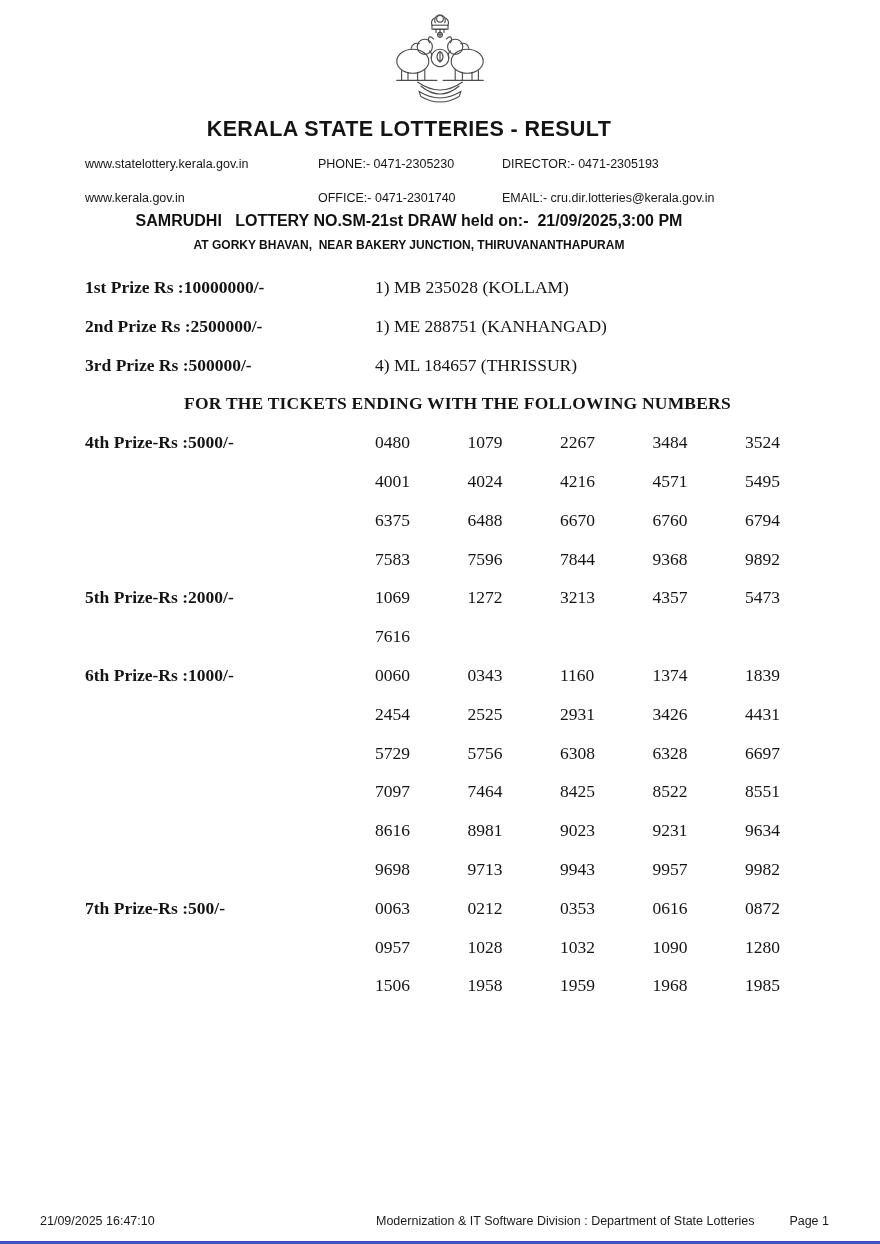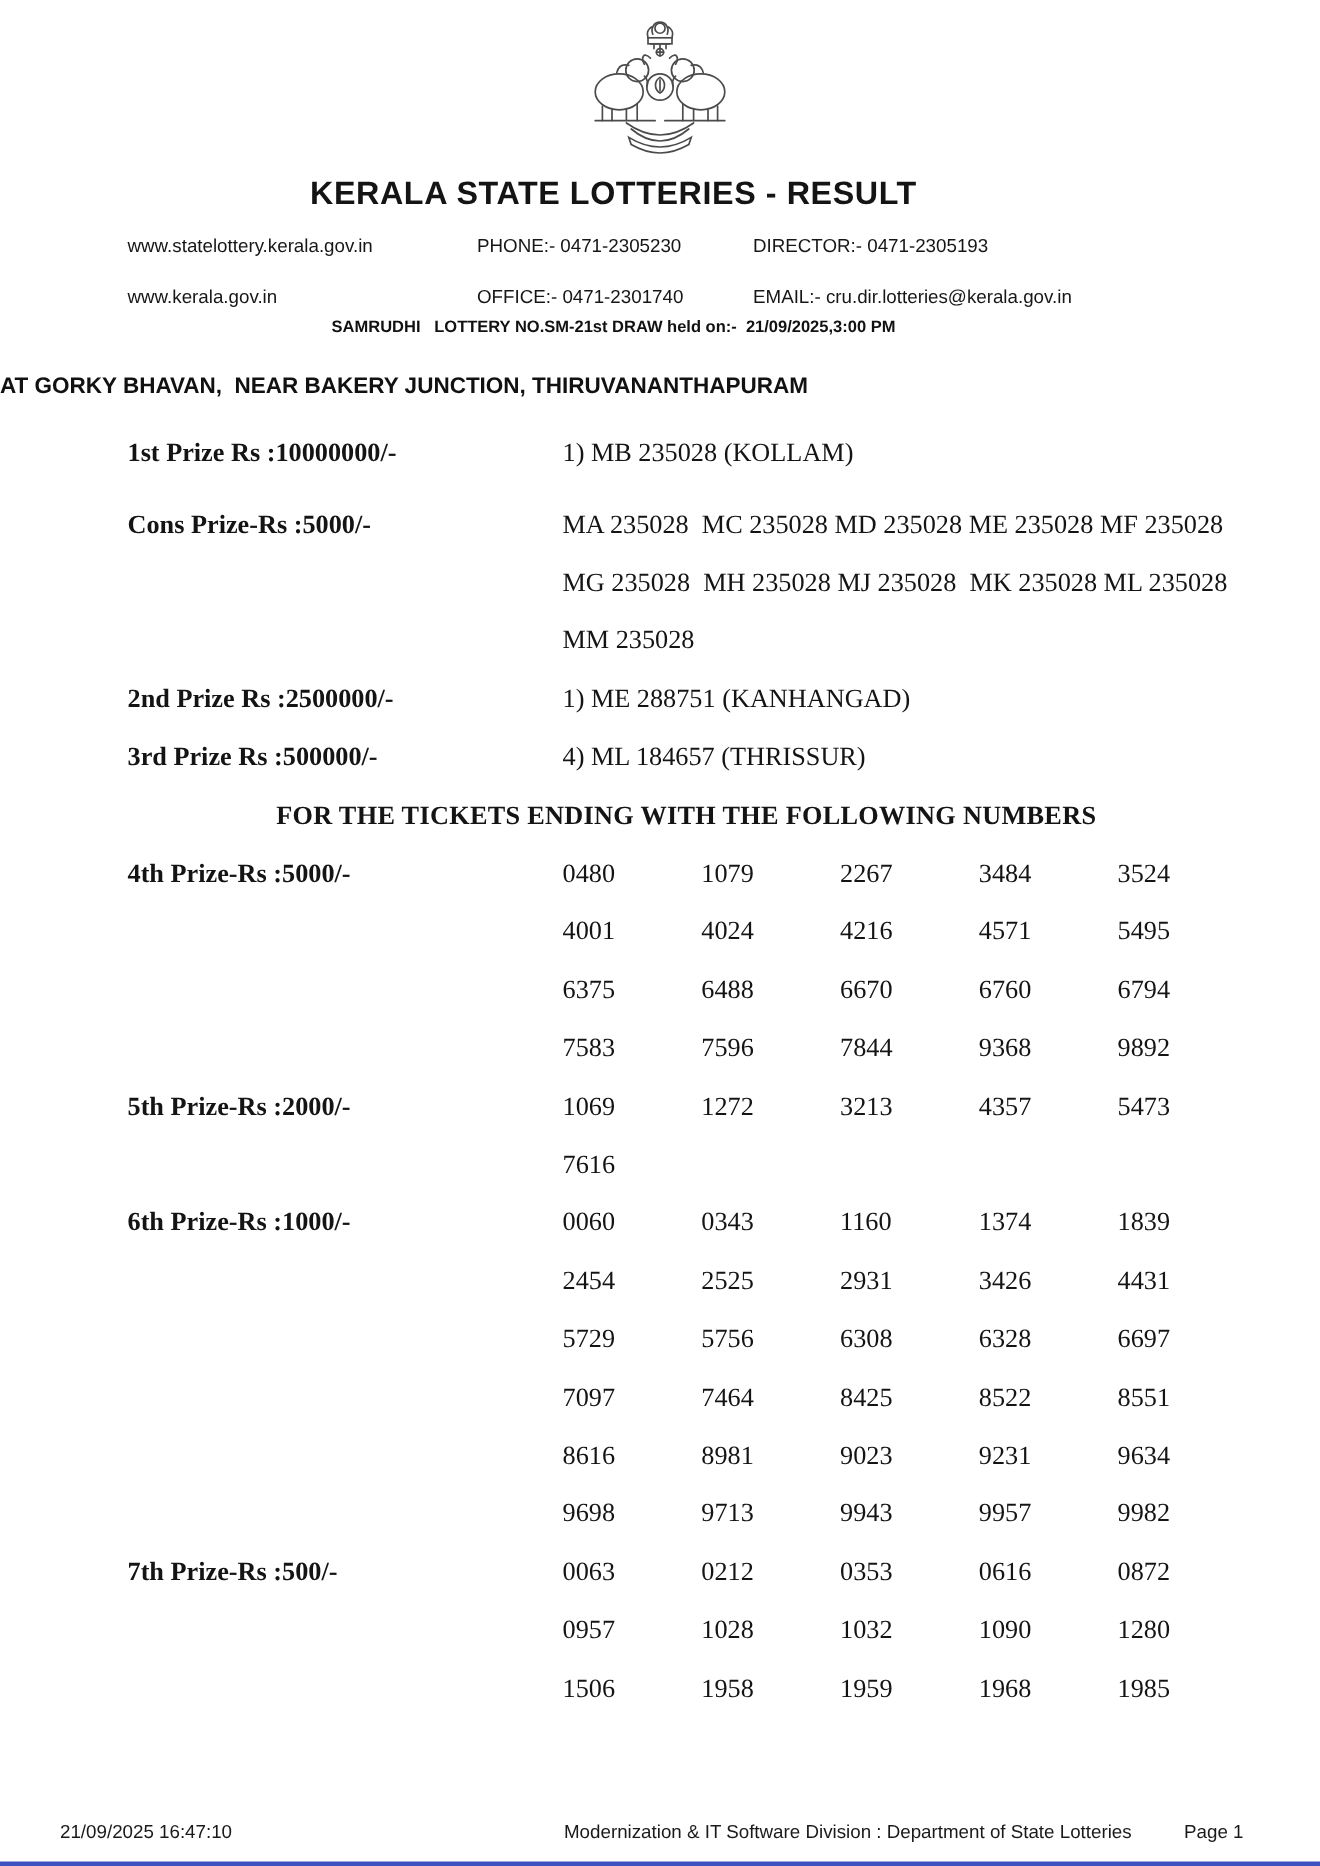--- a/index.html
+++ b/index.html
@@ -16,22 +16,22 @@
     margin-top:5px;text-align:center;font-weight:bold;font-size:21.5px;
     letter-spacing:.4px;color:#141414;
   }
   
   .contact{
     margin:15px 0 0 85px;display:grid;grid-template-columns:213px 164px auto;
     row-gap:7px;font-size:12.5px;color:#161616;gap:20px;
   }
   .contact div{white-space:pre;}
   
-  .draw-headline{margin-top:7px;text-align:center;font-weight:bold;font-size:11px;white-space:pre;}
-  .venue-line{margin-top:25px;text-align:left;font-weight:bold;font-size:15px;white-space:pre;}
+  .draw-headline{margin-top:7px;text-align:center;font-weight:bold;font-size:16px;white-space:pre;}
+  .venue-line{margin-top:8px;text-align:center;font-weight:bold;font-size:12px;white-space:pre;}
   
   .prize-table{
     margin:25px 0 0 85px;width:745px;
     font-family:"Liberation Serif",serif;font-size:17.5px;color:#141414;
   }
   .prize-row{display:flex;align-items:flex-start;}
   .prize-row .line{height:38.8px;text-align:center;}
   .prize-label{width:290px;font-weight:bold;flex:none;height:38.8px;}
   .prize-value{white-space:pre;}
   .row-cons{margin-top:9px;}
@@ -103,28 +103,20 @@
   <div class="draw-headline">SAMRUDHI   LOTTERY NO.SM-21st DRAW held on:-  21/09/2025,3:00 PM</div>
   <div class="venue-line">AT GORKY BHAVAN,  NEAR BAKERY JUNCTION, THIRUVANANTHAPURAM</div>
 
   <div class="prize-table">
 
     <div class="prize-row">
       <div class="prize-label">1st Prize Rs :10000000/-</div>
       <div class="prize-value line">1) MB 235028 (KOLLAM)</div>
     </div>
 
-    <div class="prize-row row-cons">
-      <div class="prize-label">Cons Prize-Rs :5000/-</div>
-      <div>
-          <div class="cons-line">MA 235028  MC 235028 MD 235028 ME 235028 MF 235028</div>
-          <div class="cons-line">MG 235028  MH 235028 MJ 235028  MK 235028 ML 235028</div>
-          <div class="cons-line">MM 235028</div>
-        </div>
-    </div>
 
     <div class="prize-row">
       <div class="prize-label">2nd Prize Rs :2500000/-</div>
       <div class="prize-value line">1) ME 288751 (KANHANGAD)</div>
     </div>
 
     <div class="prize-row">
       <div class="prize-label">3rd Prize Rs :500000/-</div>
       <div class="prize-value line">4) ML 184657 (THRISSUR)</div>
     </div>

